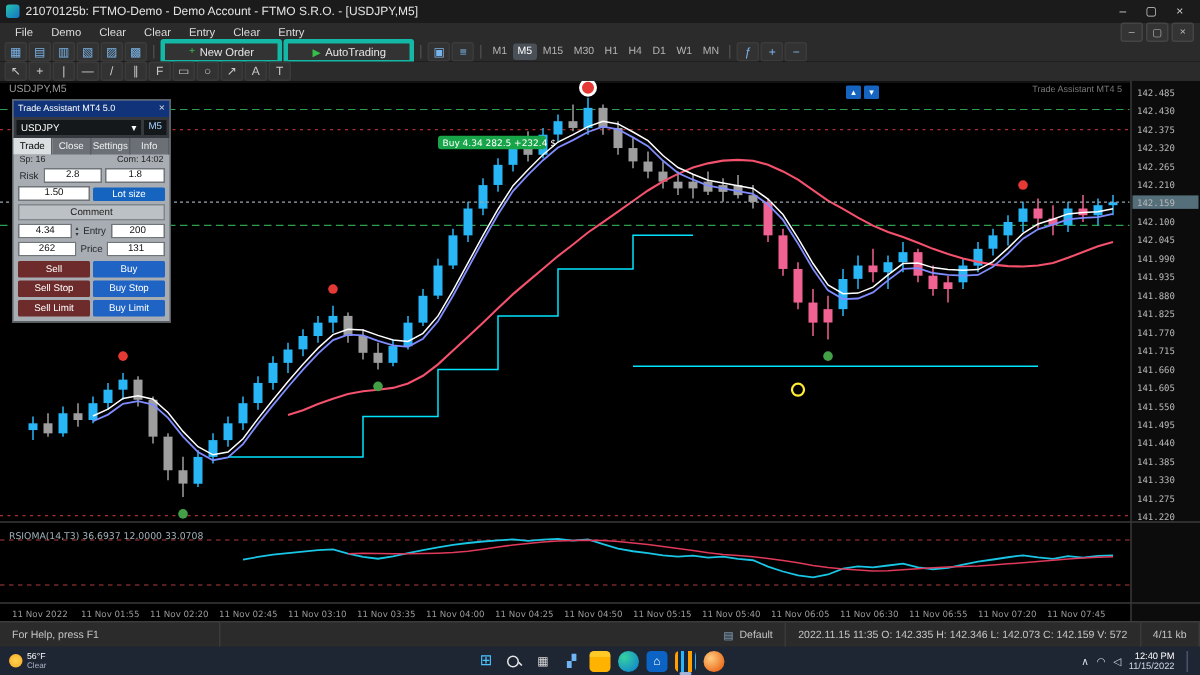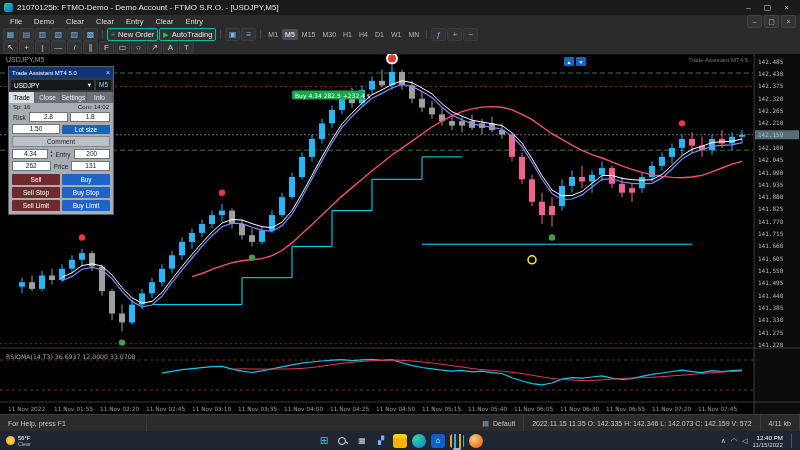--- a/index.html
+++ b/index.html
@@ -22,22 +22,22 @@
              font-size:7px;color:#bbb;background:#343434;border:1px solid #444;border-radius:2px;}
   
   .toolbar{position:absolute;left:0;right:0;background:#2b2b2b;display:flex;align-items:center;
            gap:1px;padding:0 3px;}
   #toolbar1{top:28px;height:13px;}
   #toolbar2{top:41px;height:13px;border-bottom:1px solid #101010;}
   .tb-icon{min-width:13px;height:11px;display:flex;align-items:center;justify-content:center;
            font-size:8px;color:#7ab4e8;background:#323232;border:1px solid #3b3b3b;border-radius:2px;}
   #toolbar2 .tb-icon{color:#c9c9c9;}
   .tb-sep{width:1px;height:9px;background:#4a4a4a;margin:0 3px;}
-  .tb-btn{display:flex;align-items:center;gap:3px;padding:0 3px;height:11px;font-size:7.5px;
-          color:#e6e6e6;border:1px solid #14b8a6;border-radius:2px;background:#333;}
+  .tb-btn{display:flex;align-items:center;gap:3px;padding:0 16px;height:11px;font-size:7.5px;
+          color:#e6e6e6;border:3px solid #14b8a6;border-radius:2px;background:#333;}
   .glyph-green{color:#35c04c;font-size:7px;}
   .tf{padding:0 3px;font-size:7px;color:#b5b5b5;height:11px;line-height:11px;border-radius:2px;}
   .tf.active{background:#4a5058;color:#fff;}
   
   #chart-svg{position:absolute;top:54px;left:0;}
   .axlbl{font:6px "DejaVu Sans Mono",monospace;fill:#b8b8b8;}
   .timelbl{font:5.8px "DejaVu Sans",sans-serif;fill:#9a9a9a;}
   .pill{font:6px "DejaVu Sans",sans-serif;fill:#fff;}
   .indlbl{font:6.2px "DejaVu Sans",sans-serif;fill:#9fb0b8;}
   .symbol-label{position:absolute;top:56px;left:6px;font-size:7px;color:#9a9a9a;z-index:4;}

